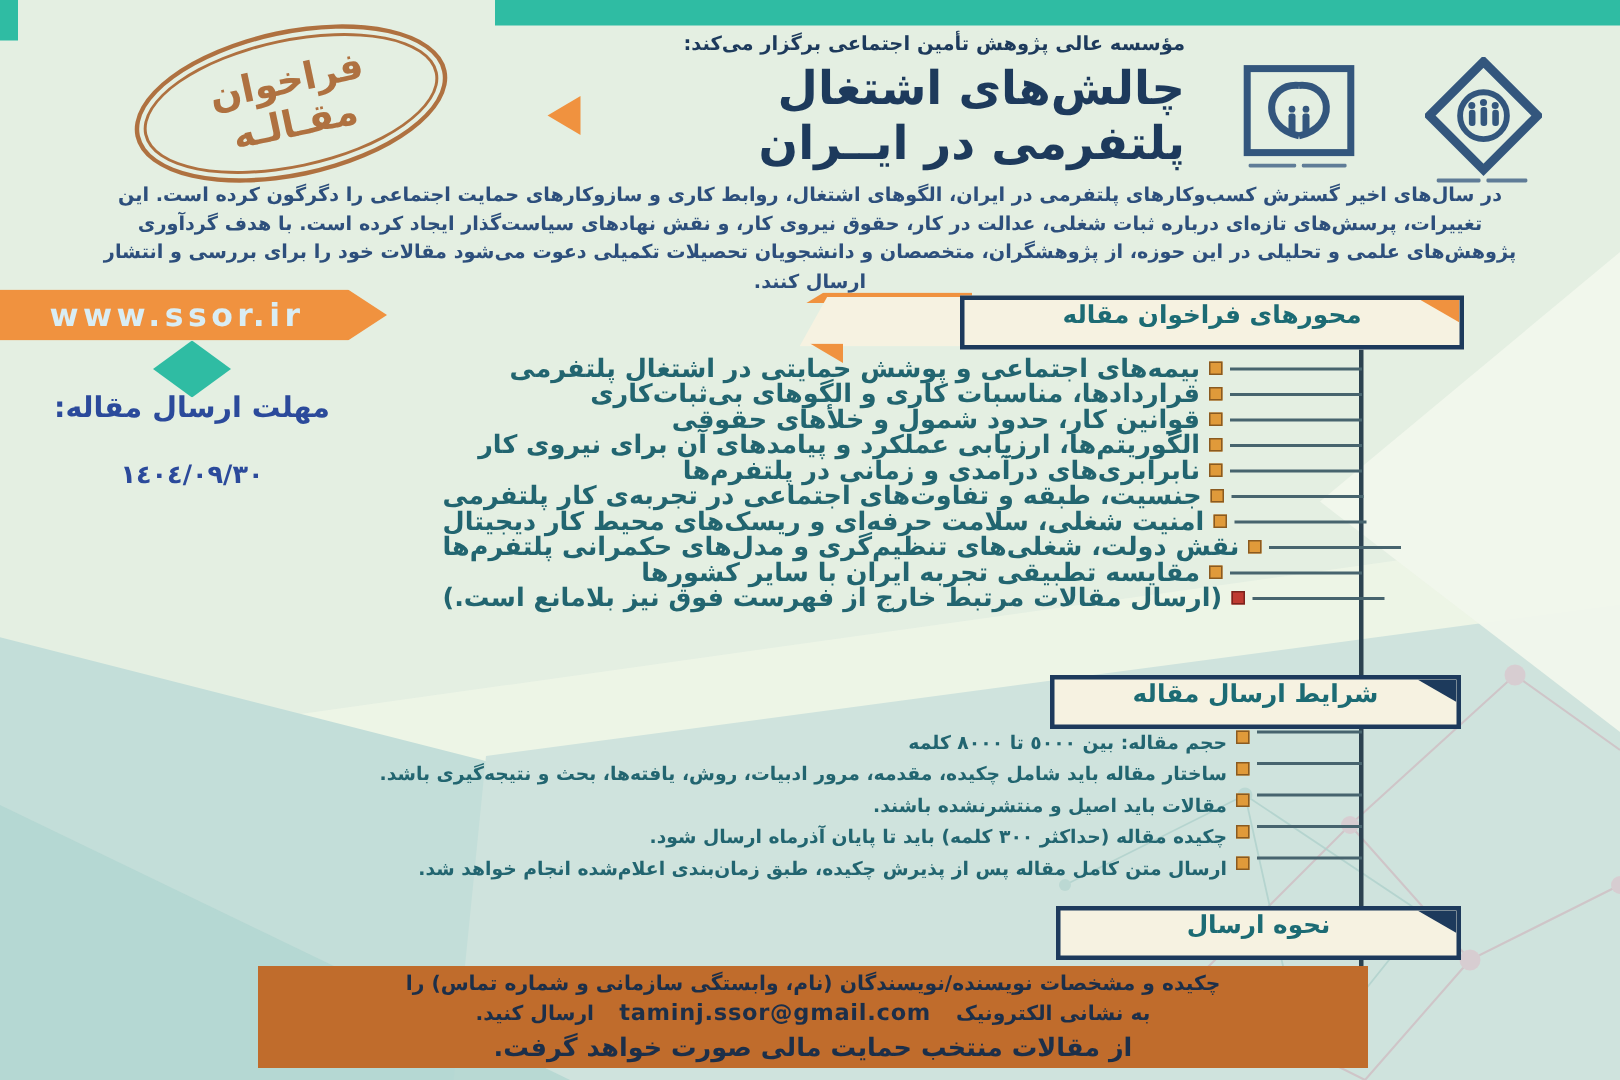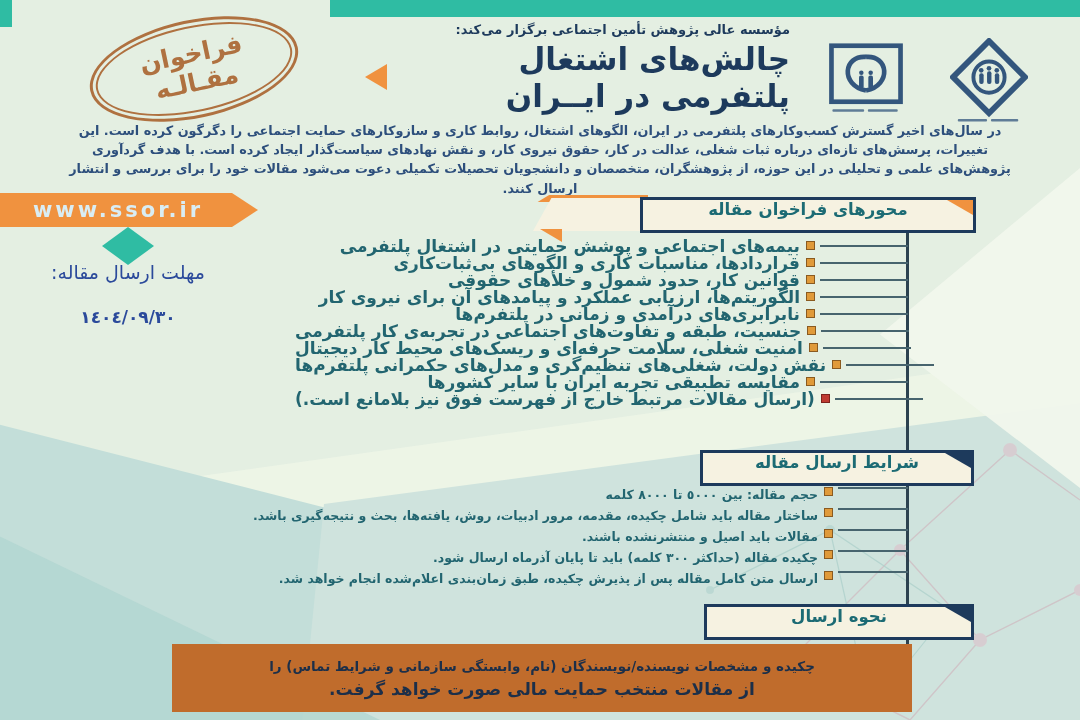--- a/index.html
+++ b/index.html
@@ -46,21 +46,21 @@
     font-size: 12.8px; font-weight: bold; color: var(--intro-text, #2d4f7c); line-height: 1.5; z-index: 2; }
 
   
   .web-banner { position: absolute; left: 0; top: 193px; width: 258px; height: 34px; background: var(--banner-orange, #f0923f);
     clip-path: polygon(0 0, 232px 0, 258px 50%, 232px 100%, 0 100%);
     display: flex; align-items: center; justify-content: center; direction: ltr;
     color: #d9edf4; font-weight: bold; font-size: 21px; letter-spacing: 3px; padding-right: 22px; z-index: 3; }
   .diamond { position: absolute; left: 102px; top: 227px; width: 52px; height: 38px; background: var(--teal-bar, #2fbca3);
     clip-path: polygon(50% 0, 100% 50%, 50% 100%, 0 50%); z-index: 2; }
   .dl-label { position: absolute; left: 15px; top: 261px; width: 226px; text-align: center;
-    color: var(--deadline-blue, #2b4a9b); font-weight: normal; font-size: 19px; z-index: 2; }
+    color: var(--deadline-blue, #2b4a9b); font-weight: bold; font-size: 19px; z-index: 2; }
   .dl-date  { position: absolute; left: 15px; top: 291px; width: 226px; text-align: center; direction: ltr;
     color: var(--deadline-blue, #2b4a9b); font-weight: bold; font-size: 17px; letter-spacing: 1px; z-index: 2; margin-top: 16px; }
 
   
   .hbox { position: absolute; height: 36px; background: var(--cream, #f6f2e1); border: 3px solid var(--navy, #1d3a5c);
     display: flex; align-items: flex-start; justify-content: center; font-weight: bold; font-size: 16.5px;
     color: var(--header-box-text, #1c6b74); z-index: 3; }
   .fold { position: absolute; top: 0; right: 0; width: 26px; height: 15px; clip-path: polygon(0 0, 100% 0, 100% 100%); }
   .fold-orange { background: var(--banner-orange, #f0923f); }
   .fold-navy   { background: var(--navy, #1d3a5c); }
@@ -294,17 +294,22 @@
         <span class="c-line"></span>
       </div>
     <div class="c-row">
         <span class="c-text">ارسال متن کامل مقاله پس از پذیرش چکیده، طبق زمان‌بندی اعلام‌شده انجام خواهد شد.</span>
         <span class="c-bullet"></span>
         <span class="c-line"></span>
       </div>
   </div>
 
   <div class="contact">
-    <div class="l1">چکیده و مشخصات نویسنده/نویسندگان (نام، وابستگی سازمانی و شرایط تماس) را</div>
+    <div class="l1">چکیده و مشخصات نویسنده/نویسندگان (نام، وابستگی سازمانی و شماره تماس) را</div>
+    <div class="l2">
+      <span>به نشانی الکترونیک</span>
+      <span class="email">taminj.ssor@gmail.com</span>
+      <span>ارسال کنید.</span>
+    </div>
     <div class="l3">از مقالات منتخب حمایت مالی صورت خواهد گرفت.</div>
   </div>
 
 </div>
 
 </body></html>

